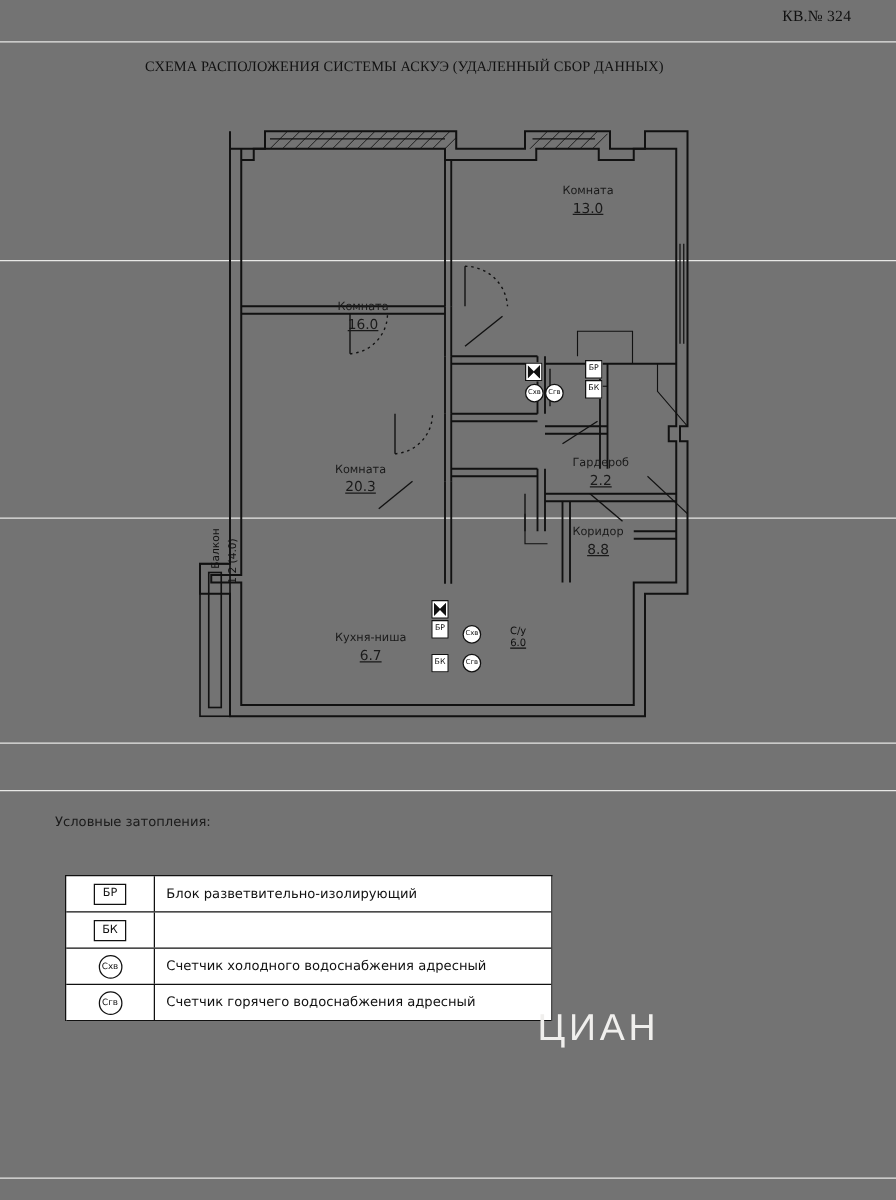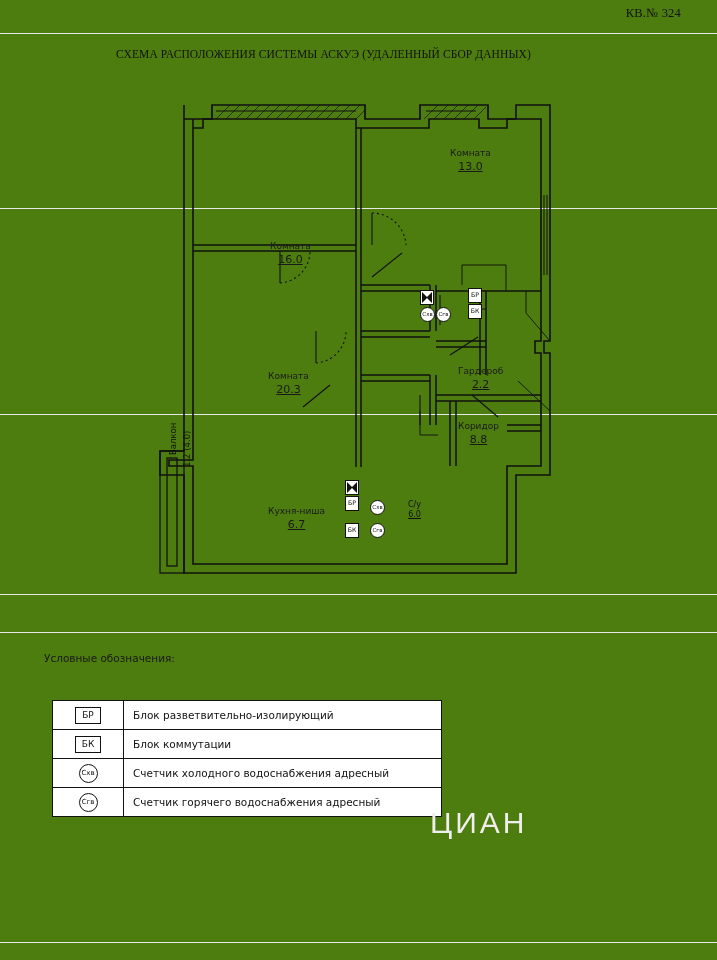--- a/index.html
+++ b/index.html
@@ -11,21 +11,21 @@
     width: 717px;
     height: 960px;
     position: relative;
     font-family: "Liberation Serif", serif;
     color: #111;
     overflow: hidden;
   }
   .page {
     position: absolute;
     inset: 0;
-    background: #4d7c0f;
+    background: #737373;
   }
   
   .kv-number {
     position: absolute;
     top: 6px;
     right: 36px;
     font-size: 12.5px;
     font-family: "Liberation Serif", serif;
     letter-spacing: 0.2px;
   }
@@ -412,36 +412,35 @@
       <div class="dev-box">БК</div>
     </div>
     <div class="dev" style="left:250px; top:405px;">
       <div class="dev-circ">Схв</div>
     </div>
     <div class="dev" style="left:250px; top:428px;">
       <div class="dev-circ">Сгв</div>
     </div>
   </div>
 
-  <div class="legend-title">Условные обозначения:</div>
+  <div class="legend-title">Условные затопления:</div>
 
   <div class="legend">
 
     <div class="legend-row">
       <div class="legend-sym">
         <div class="sym-box">БР</div>
       </div>
       <div class="legend-text">Блок разветвительно-изолирующий</div>
     </div>
 
     <div class="legend-row">
       <div class="legend-sym">
         <div class="sym-box">БК</div>
       </div>
-      <div class="legend-text">Блок коммутации</div>
     </div>
 
     <div class="legend-row">
       <div class="legend-sym">
         <div class="sym-circ">Схв</div>
       </div>
       <div class="legend-text">Счетчик холодного водоснабжения адресный</div>
     </div>
 
     <div class="legend-row">

